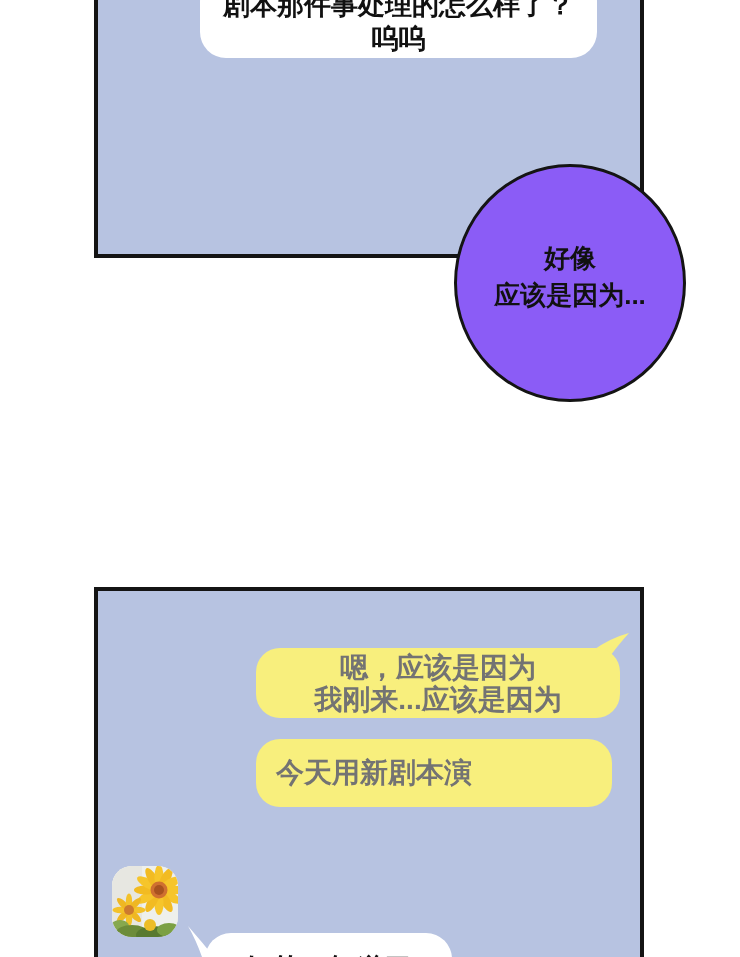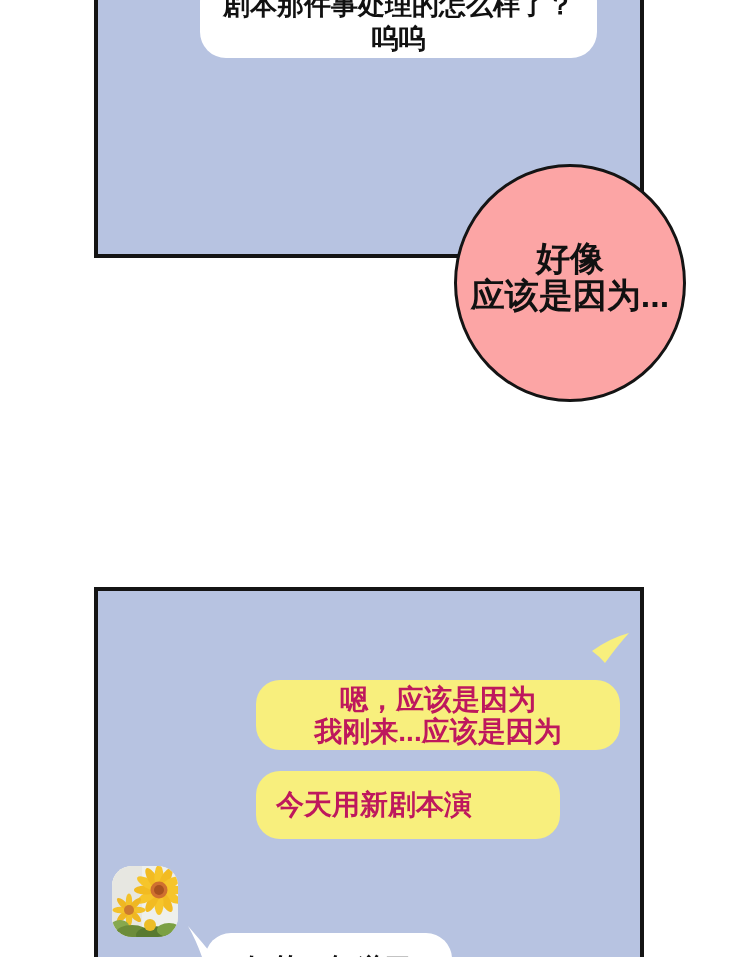--- a/index.html
+++ b/index.html
@@ -18,36 +18,36 @@
 
   .top-bubble {
     position:absolute; left:200px; top:-24px; width:397px; height:82px;
     background:#ffffff; border-radius:26px; z-index:2;
     text-align:center; font-size:27px; line-height:34px;
     padding:12px 18px 4px 18px;
   }
 
   .thought {
     position:absolute; left:454px; top:164px; width:232px; height:238px;
-    background:#fca5a5; border:3px solid #141414; border-radius:50%;
+    background:#8b5cf6; border:3px solid #141414; border-radius:50%;
     z-index:3; display:flex; flex-direction:column; align-items:center;
-    justify-content:center; font-size:34px; line-height:37px;
+    justify-content:center; font-size:26px; line-height:37px;
     text-align:center; padding-bottom:12px;
   }
 
   .ybubble {
     position:absolute; background:#f8ef7d; border-radius:24px; z-index:2;
-    font-size:28px; color:#be185d;margin-top:32px;
+    font-size:28px; color:#737373;
   }
   .yb1 {
     left:256px; top:648px; width:364px; height:70px;
     text-align:center; line-height:32px; padding-top:4px;
   }
   .yb2 {
-    left:256px; top:739px; width:304px; height:68px;
+    left:256px; top:739px; width:356px; height:68px;
     display:flex; align-items:center; padding-left:20px;
   }
   .tail-y { position:absolute; left:592px; top:633px; z-index:2; }
 
   .avatar {
     position:absolute; left:112px; top:866px; width:66px; height:71px;
     border-radius:20px; overflow:hidden; z-index:2; background:#eceae4;
   }
 
   .wbubble-bottom {

